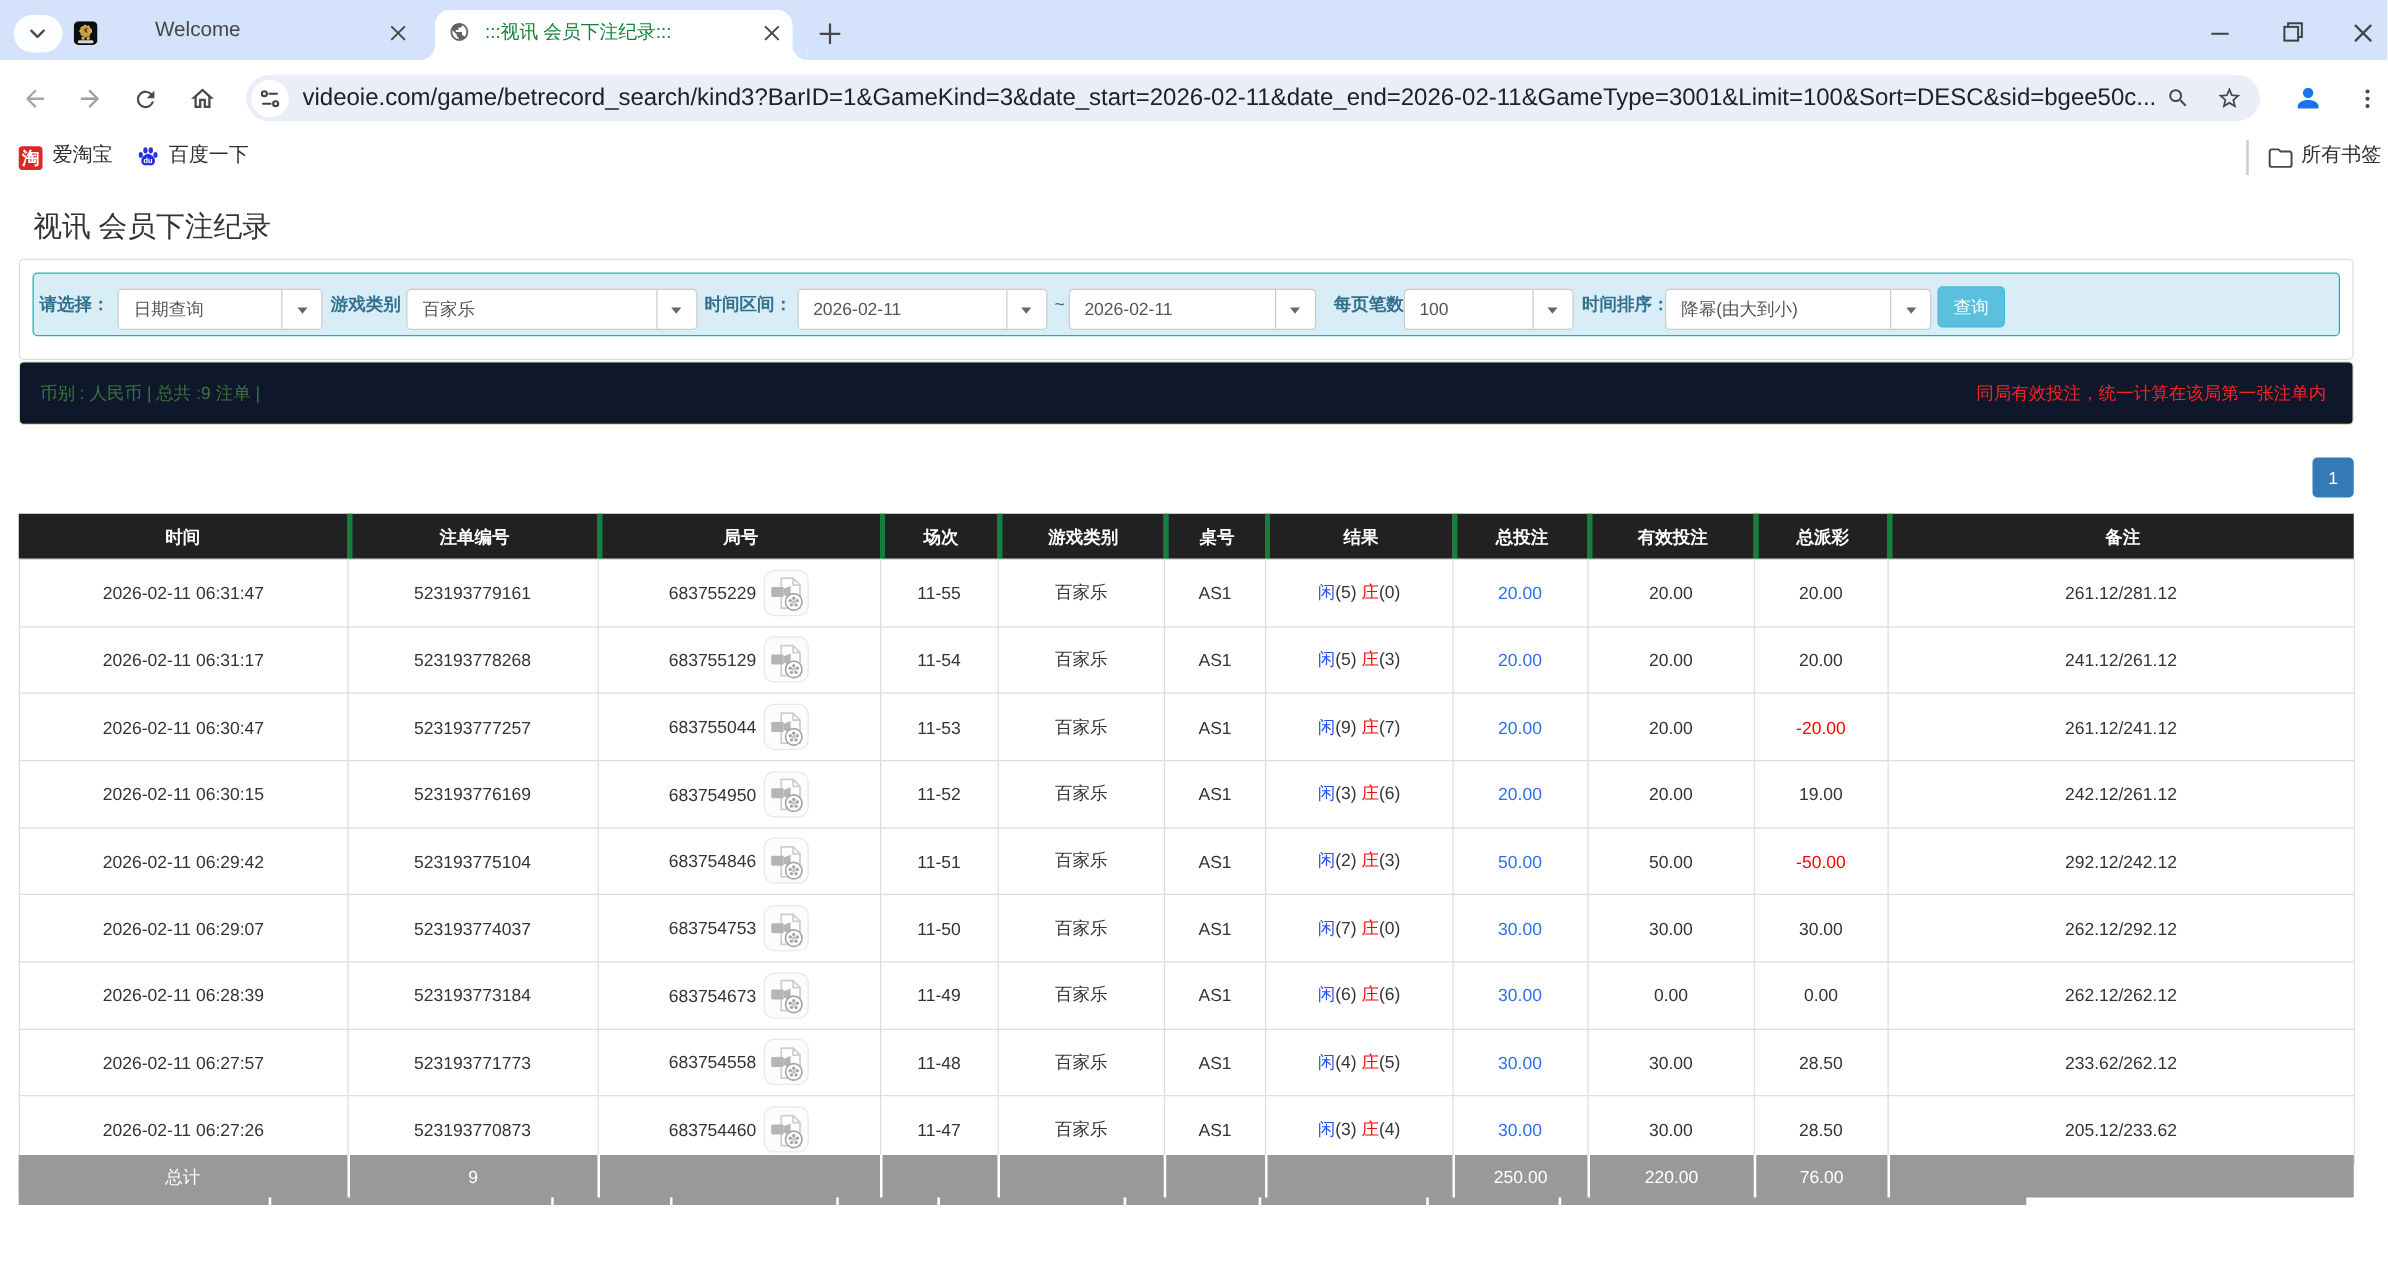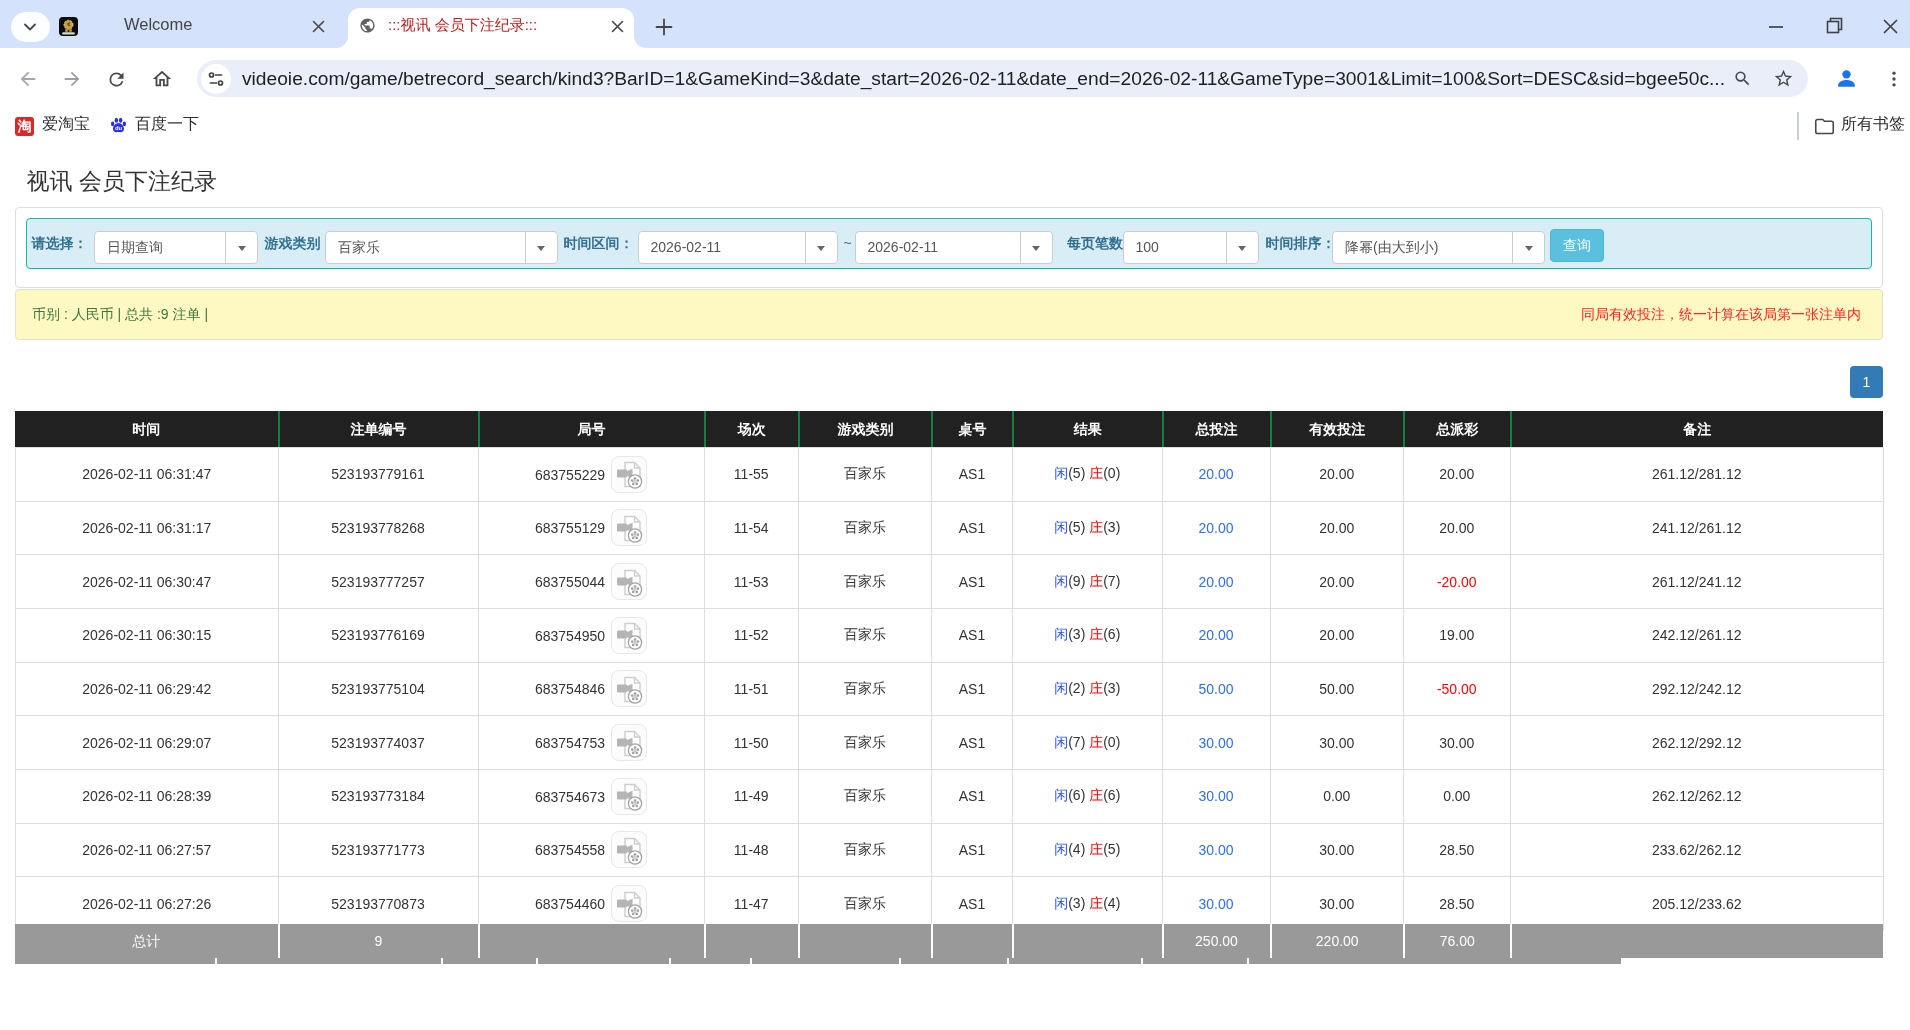--- a/index.html
+++ b/index.html
@@ -7,52 +7,52 @@
   font-family:"Liberation Sans",sans-serif; }
 #root { position:relative; width:1910px; height:1030px; }
 .abs { position:absolute; }
 
 
 #tabstrip { position:absolute; left:0; top:0; width:1910px; height:48px; background:#d4e2fb; }
 #toolbar { position:absolute; left:0; top:48px; width:1910px; height:57px; background:#fff; }
 #bookbar { position:absolute; left:0; top:105px; width:1910px; height:42px; background:#fff; }
 .tabactive { position:absolute; left:348px; top:8px; width:286px; height:40px; background:#fff;
   border-radius:12px 12px 0 0; }
-.tabtitle { font-size:15.5px; color:#b91c1c; white-space:nowrap; }
+.tabtitle { font-size:15.5px; color:#15803d; white-space:nowrap; }
 #omnibox { position:absolute; left:197px; top:12px; width:1611px; height:37px; border-radius:19px;
   background:#e9eef8; }
 #urltext { position:absolute; left:45px; top:0; width:1490px; height:37px; line-height:37px;
   font-size:19.2px; color:#202124; white-space:nowrap; overflow:hidden; }
 
 
 #ptitle { position:absolute; left:26.5px; top:165.5px; font-size:23px; color:#333; }
 #fpanel { position:absolute; left:15px; top:207px; width:1868px; height:81px;
   border:1px solid #ddd; border-radius:4px; background:#fff; }
 #fbar { position:absolute; left:10px; top:10px; width:1846px; height:51px;
   background:#d9edf7; border:1px solid #14b8a6; border-radius:4px; }
 .flabel { position:absolute; top:0; height:51px; line-height:49px; font-size:14px; font-weight:bold; color:#31708f; white-space:nowrap; }
 .dd { position:absolute; top:12px; height:33px; background:#fff; border:1px solid #ccc; border-radius:4px; }
 .ddtext { position:absolute; left:12px; top:0; height:31px; line-height:31px; font-size:14px; color:#555; white-space:nowrap; }
 .ddarr { position:absolute; right:0; top:0; bottom:0; width:32px; border-left:1px solid #ccc; }
 .ddarr:after { content:""; position:absolute; left:50%; top:50%; margin:-2px 0 0 -4px;
   border-left:4px solid transparent; border-right:4px solid transparent; border-top:5px solid #666; }
 #qbtn { position:absolute; left:1523px; top:10px; width:54px; height:33px; background:#5bc0de;
   border:1px solid #46b8da; border-radius:4px; color:#fff; font-size:14px; text-align:center; line-height:31px; }
 #gbar { position:absolute; left:15px; top:289px; width:1868px; height:51px;
-  background:#fef9c3; border:1px solid #d6e9c6; border-radius:4px; font-size:14px;padding-left:23px; }
+  background:#0f172a; border:1px solid #d6e9c6; border-radius:4px; font-size:14px;padding-left:23px; }
 #gbar .gl { position:absolute; left:16px; top:0; height:49px; line-height:49px; color:#3c763d; }
 #gbar .gr { position:absolute; right:21px; top:0; height:49px; line-height:49px; color:#f22; }
 #pg1 { position:absolute; left:1850px; top:366px; width:33px; height:32px; background:#337ab7;
   border-radius:4px; color:#fff; font-size:14px; text-align:center; line-height:32px; }
 
 
 #thead { position:absolute; left:15px; top:411px; width:1868px; height:36px; display:flex; }
 #thead .hc { background:#212121; color:#fff; font-size:14px; font-weight:bold; text-align:center;
   line-height:36px; height:36px; }
-#thead .hc + .hc { border-left:2px solid #15803d; }
+#thead .hc + .hc { border-left:4px solid #15803d; }
 #tbody { position:absolute; left:15px; top:447px; width:1868px; border-collapse:collapse; table-layout:fixed; }
 #tbody td { border:1px solid #ddd; text-align:center; vertical-align:middle; font-size:14px; color:#333;
   padding:0; height:53.66px; }
 .tf { position:absolute; left:15px; width:1868px; display:flex; }
 .tf .fc { background:#999; color:#fff; font-size:14px; text-align:center; line-height:34px; height:34px; }
 .tf .fc + .fc { border-left:2px solid #fff; }
 .bl { color:#2750f2; }
 #tbody td.rd, .rd { color:#f00; }
 #tbody td.am, .am { color:#2f6fe8; }
 .vbtn { display:inline-block; vertical-align:middle; width:36px; height:37px; background:#fcfcfc;

